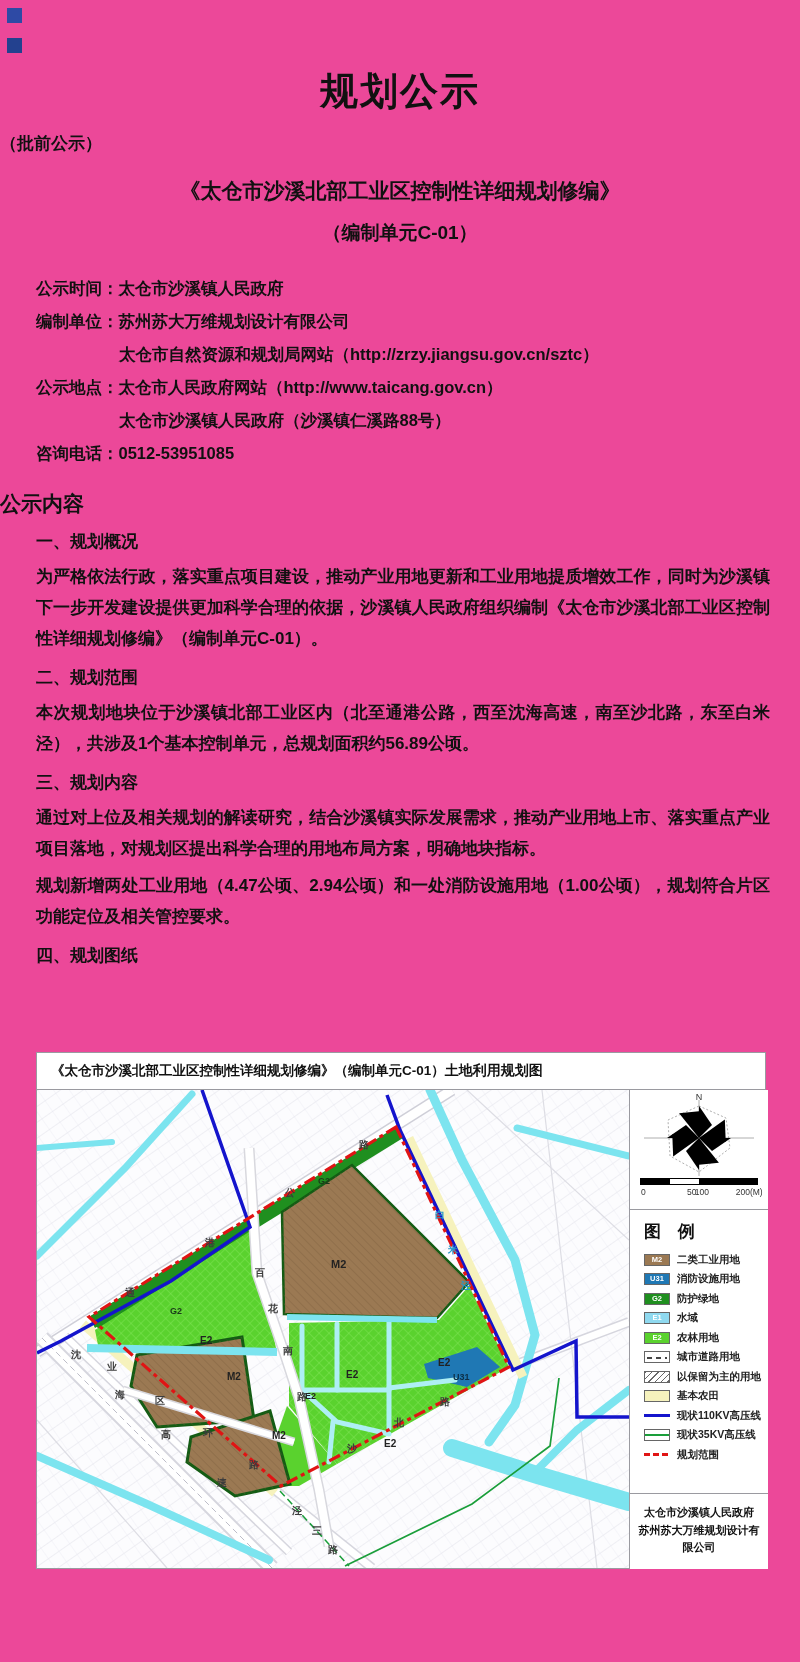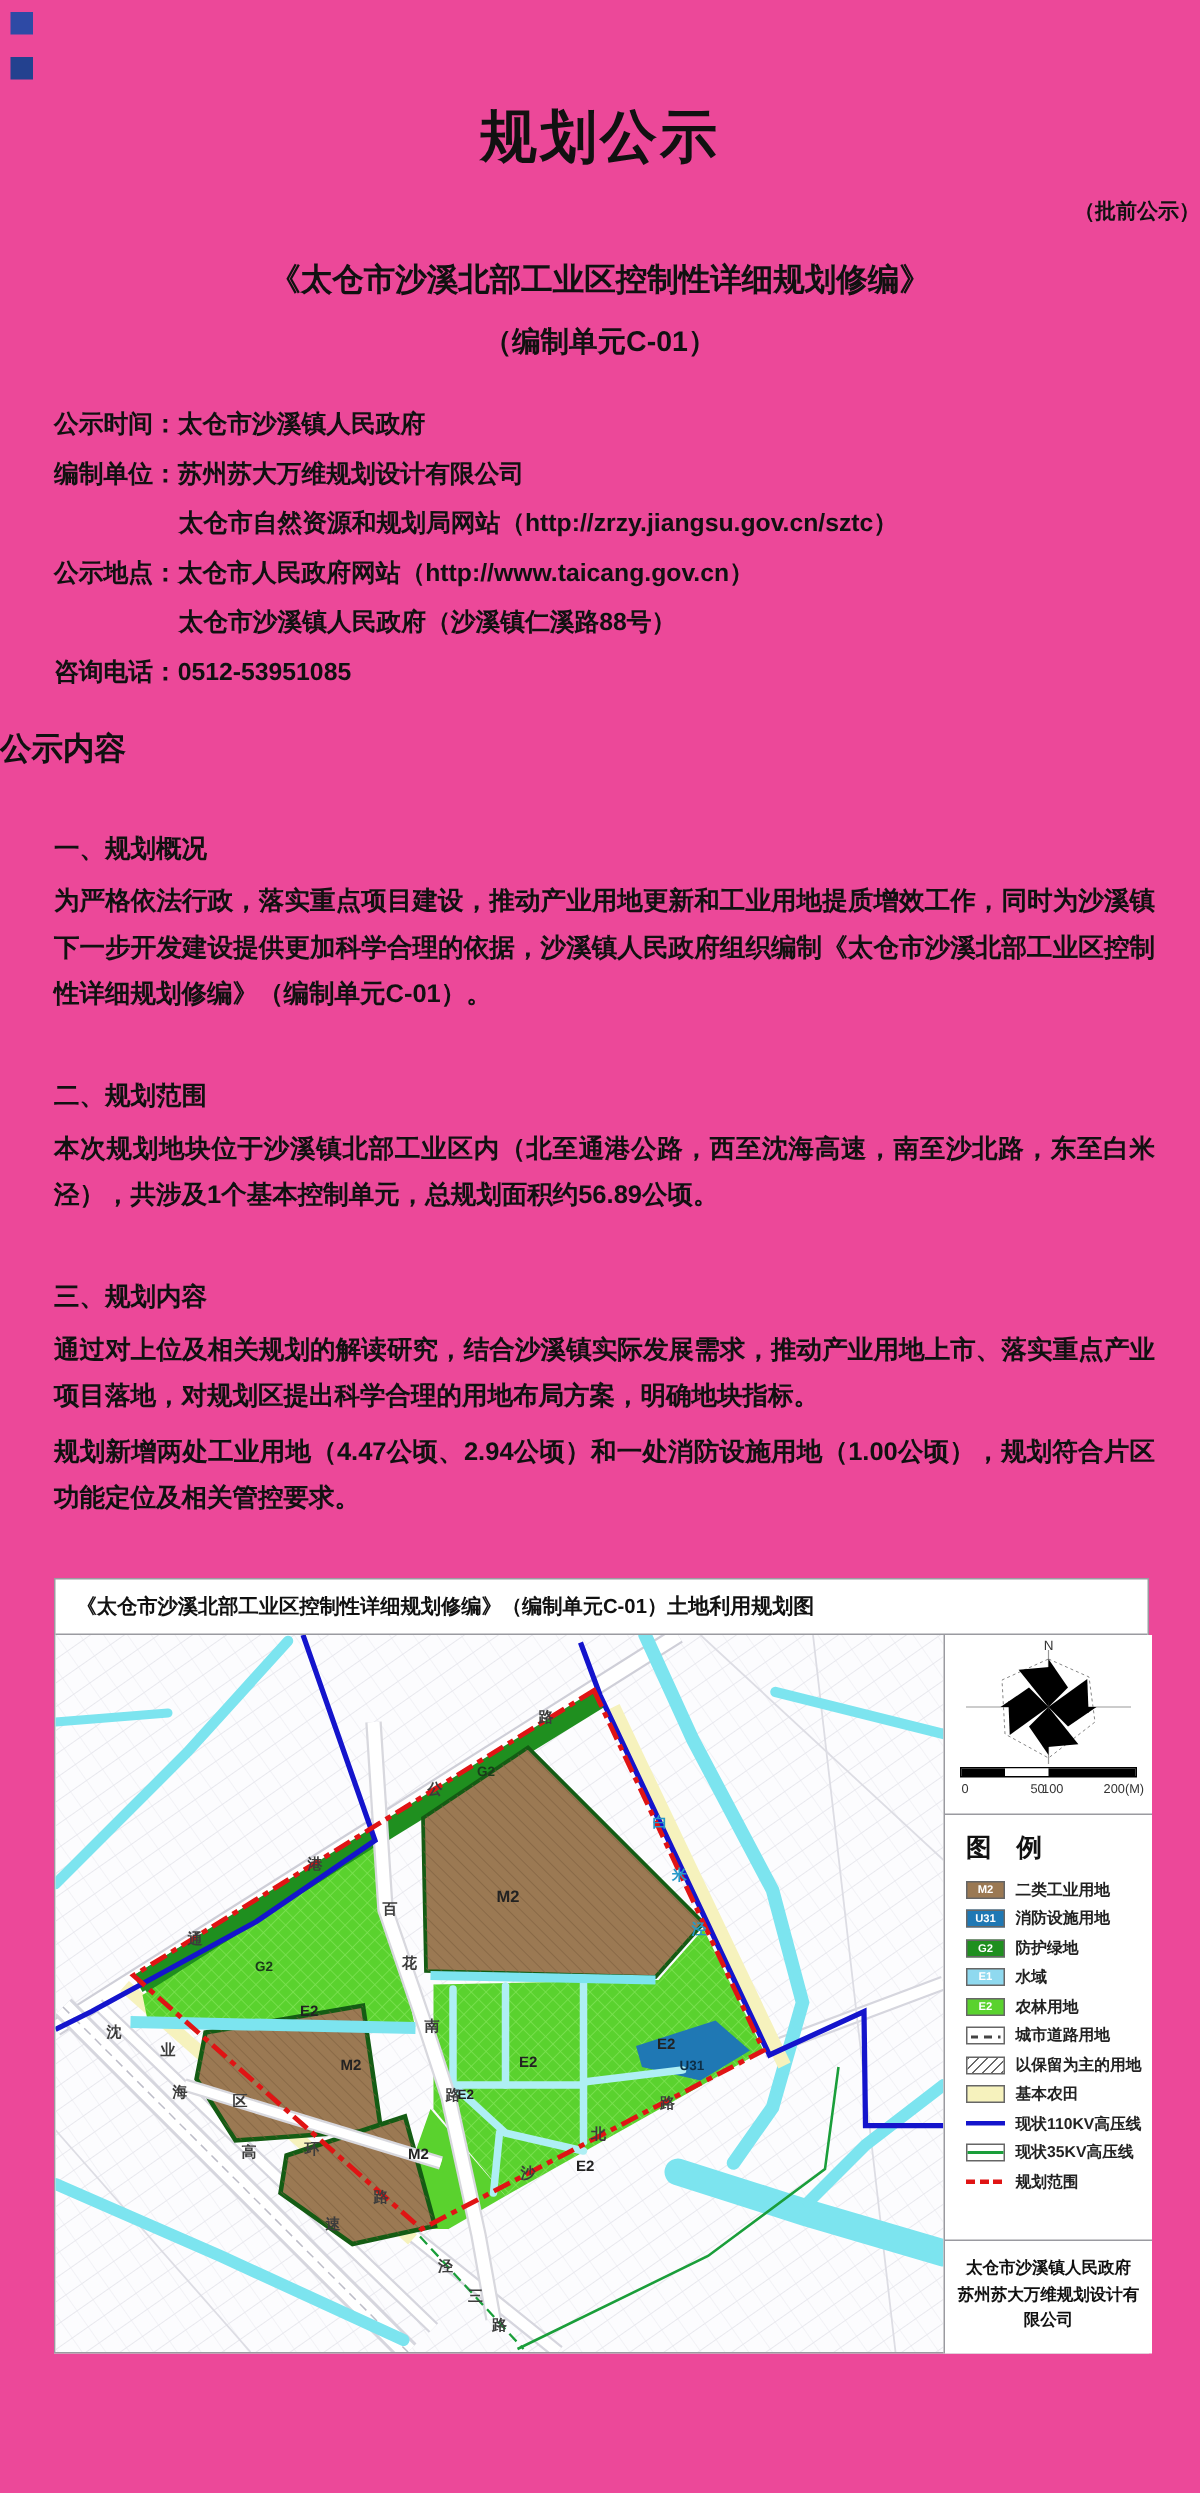--- a/index.html
+++ b/index.html
@@ -2,33 +2,33 @@
 <html><head>
 <meta charset="utf-8">
 <style>
   html,body{margin:0;padding:0;background:#fff;}
   .page{position:relative;width:800px;height:1662px;background:#ec4899;overflow:hidden;
         font-family:"Liberation Sans","DejaVu Sans",sans-serif;color:#111;}
   .blue-sq{position:absolute;width:15px;height:15px;background:#2e4aa5;left:7px;}
   .sq1{top:8px;} .sq2{top:38px;background:#23418f;}
 
   .doc-title{margin:66px 0 0 0;text-align:center;font-size:38px;font-weight:700;letter-spacing:2px;}
-  .doc-sub{margin:15px 0 0 12px;text-align:right;font-size:14px;font-weight:700;}
+  .doc-sub{margin:15px 0 0 0;text-align:left;font-size:17px;font-weight:700;}
   .doc-name{margin:22px 0 0 0;text-align:center;font-size:21px;font-weight:700;}
   .doc-unit{margin:15px 0 0 0;text-align:center;font-size:19px;font-weight:700;}
 
   .info{margin:26px 36px 0 36px;font-size:16.5px;}
   .info-row{display:flex;line-height:33px;}
   .info-row .info-label{white-space:pre;font-weight:600;}
   .info-row .info-value{font-weight:600;}
   .info-row.cont{padding-left:83px;}
 
   .content-heading{margin:20px 0 0 0;text-align:left;font-size:21px;font-weight:700;}
   .sections{margin:0 30px 0 36px;}
-  .section{margin-top:40px;}
+  .section{margin-top:11px;}
   .sec-title{font-size:17px;font-weight:700;line-height:26px;}
   .para{margin:6px 0 0 0;font-size:17px;font-weight:600;line-height:31px;text-align:justify;}
 
   
   .map-frame{position:absolute;left:36px;top:1052px;width:730px;height:517px;
              border:1px solid #9a9aa0;background:#fff;box-sizing:border-box;}
   .map-titlebar{height:37px;border-bottom:1px solid #9a9aa0;display:flex;align-items:center;
                 padding:0 12px 0 14px;box-sizing:border-box;}
   .map-titlebar .mt-left{font-size:13.5px;font-weight:700;}
   .map-titlebar .mt-right{font-size:14px;font-weight:700;}

